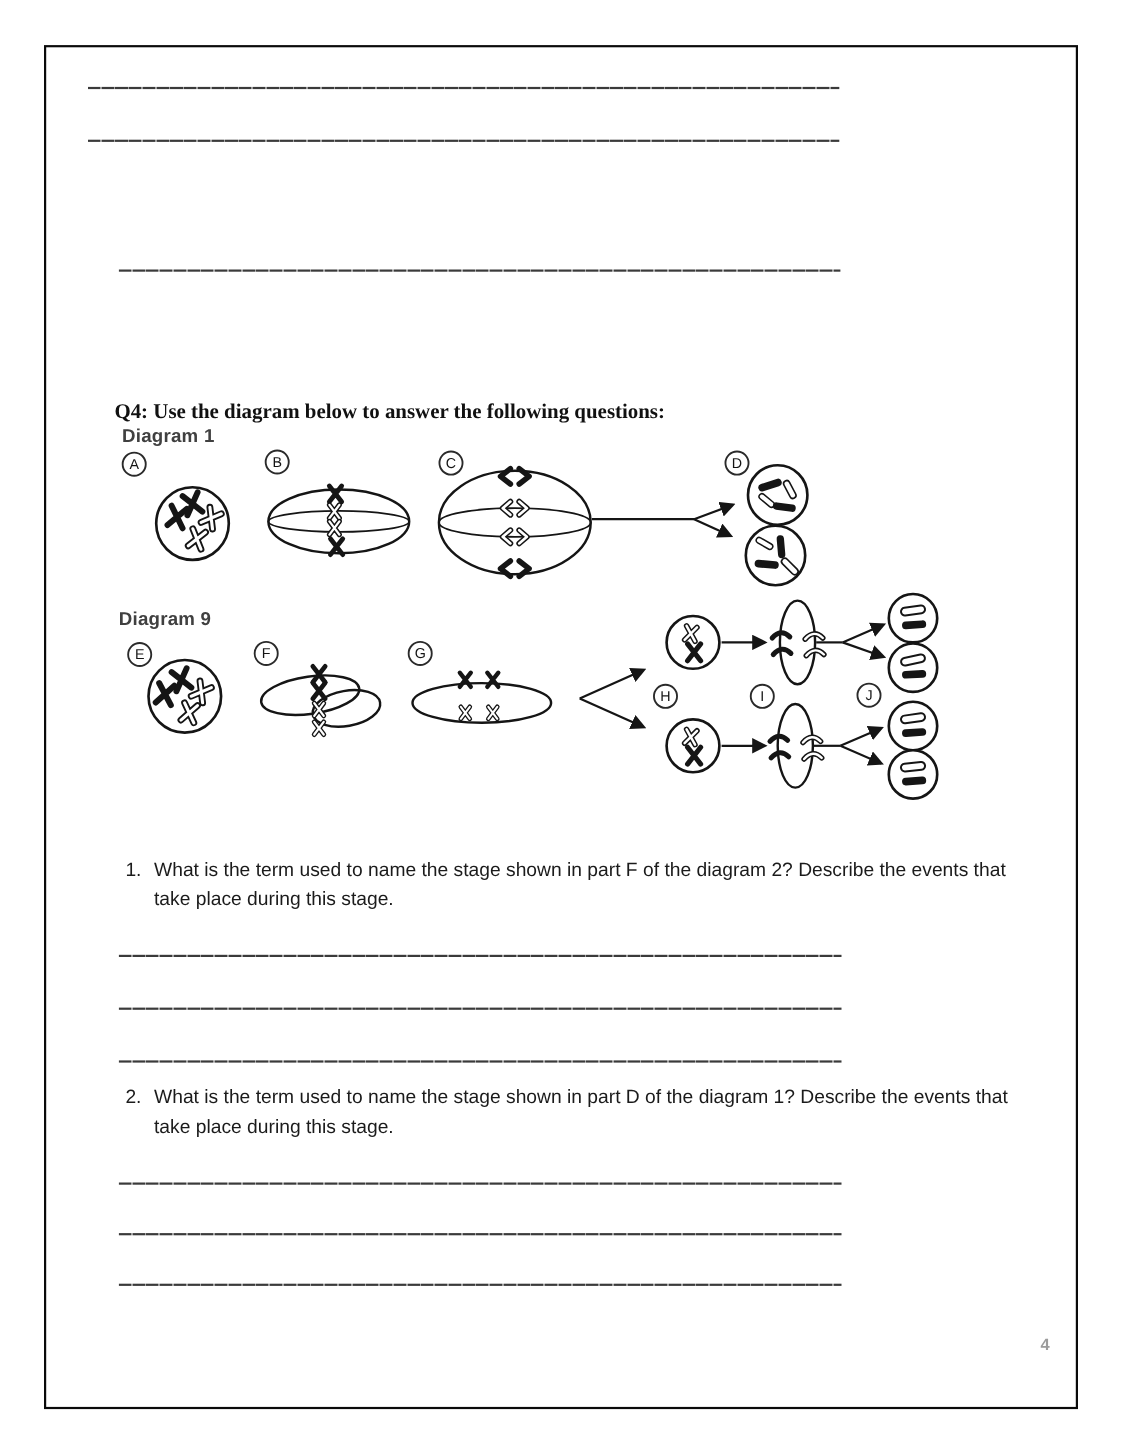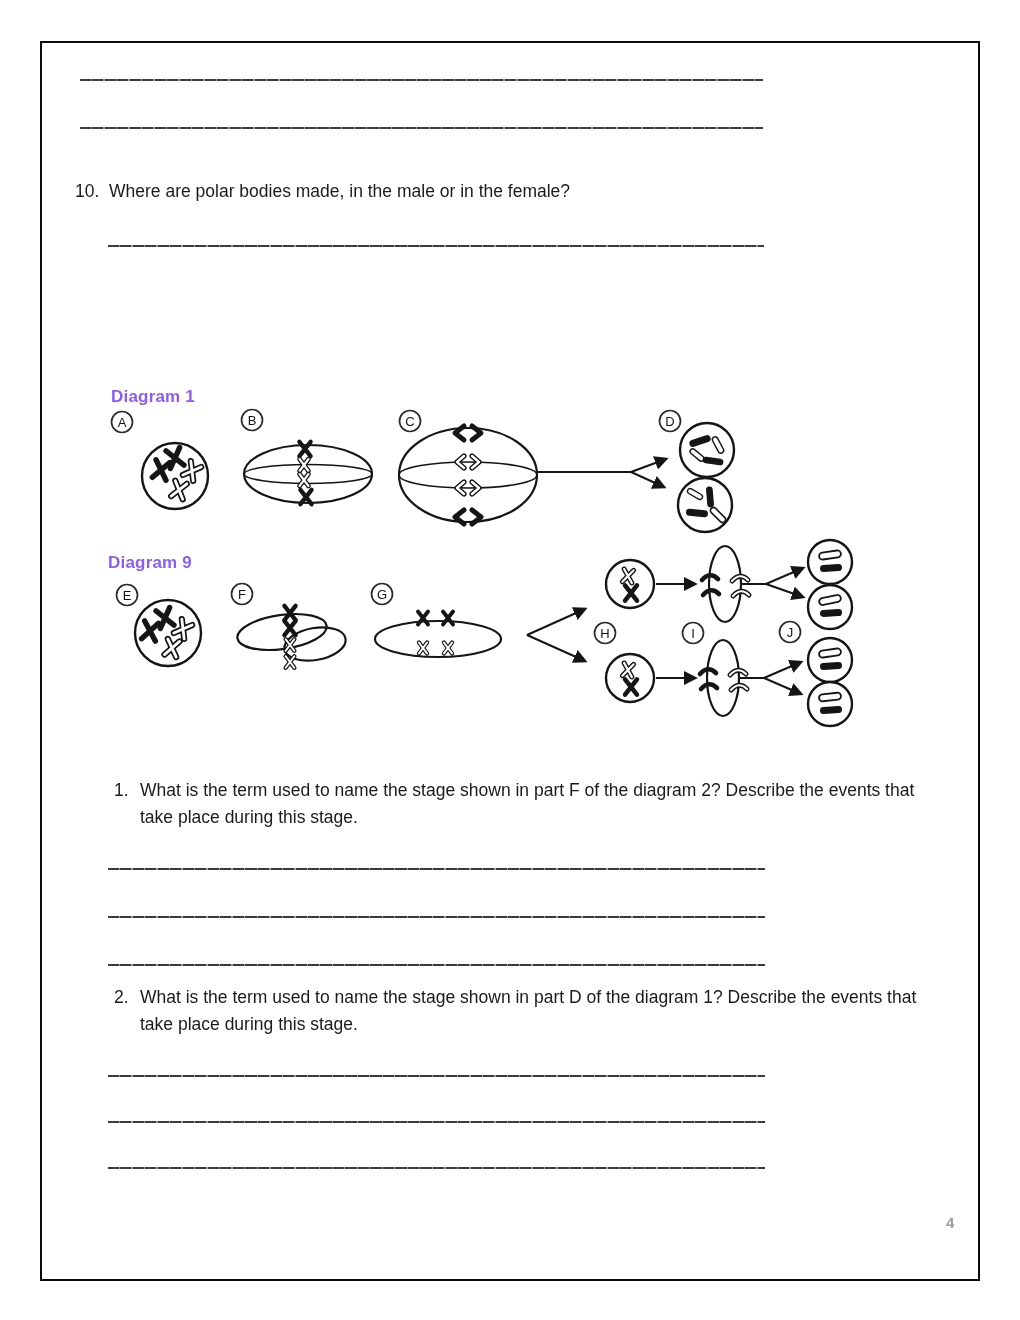--- a/index.html
+++ b/index.html
@@ -14,45 +14,42 @@
   .uline{
     position:absolute;height:2px;
     background:repeating-linear-gradient(90deg,#3a3a3a 0 11px,#9c9c9c 11px 12.5px);
   }
   .q{position:absolute;display:flex;font-size:17.5px;line-height:27px;color:#1b1b1b;}
   .q .num{flex:none;}
   .h-serif{
     position:absolute;font-family:"Liberation Serif","DejaVu Serif",serif;
     font-weight:bold;font-size:19px;line-height:23px;color:#111;
   }
-  .dtitle{position:absolute;font-weight:bold;font-size:17px;letter-spacing:.2px;color:#8b5cf6;}
+  .dtitle{position:absolute;font-weight:bold;font-size:17px;letter-spacing:.2px;color:#404040;}
   .pagenum{position:absolute;font-weight:bold;font-size:15px;color:#9b9b9b;}
   svg{position:absolute;overflow:visible;}
   .cc{fill:#ffffff;stroke:#151515;stroke-width:2.4;}
   .sp{fill:none;stroke:#151515;stroke-width:2.2;}
   .fib{fill:none;stroke:#151515;stroke-width:1.6;}
   .lc{fill:#ffffff;stroke:#2a2a2a;stroke-width:1.7;}
   .lbl{font-family:"Liberation Sans","DejaVu Sans",sans-serif;font-size:13px;fill:#151515;text-anchor:middle;}
   .ln{fill:none;stroke:#151515;stroke-width:2;}
 </style>
 </head>
 <body>
 
 <div class="page">
   <div class="frame"></div>
 
   <div class="uline" style="left:80px;top:79px;width:683px"></div>
   <div class="uline" style="left:80px;top:127px;width:683px"></div>
 
-  <div class="q" style="left:75px;top:178px;width:760px">
-    <span class="num" style="width:34px">10.</span>
-    <span>Where are polar bodies made, in the male or in the female?</span>
-  </div>
   <div class="uline" style="left:108px;top:245px;width:656px"></div>
 
+  <div class="h-serif" style="left:104px;top:363px">Q4: Use the diagram below to answer the following questions:</div>
   <div class="dtitle" style="left:111px;top:387px">Diagram 1</div>
   <div class="dtitle" style="left:108px;top:553px">Diagram 9</div>
 
   <svg style="left:95px;top:400px" width="800" height="345" viewBox="0 0 800 345">
     <defs>
       <marker id="ah" viewBox="0 0 10 10" refX="8" refY="5" markerWidth="7" markerHeight="7" orient="auto-start-reverse">
         <path d="M0,0 L10,5 L0,10 Z" fill="#151515"></path>
       </marker>
       <path id="xB" d="M-7,-9 L7,9 M7,-9 L-7,9" stroke="#151515" stroke-width="5.4" stroke-linecap="round" fill="none"></path>
       <g id="xW">

